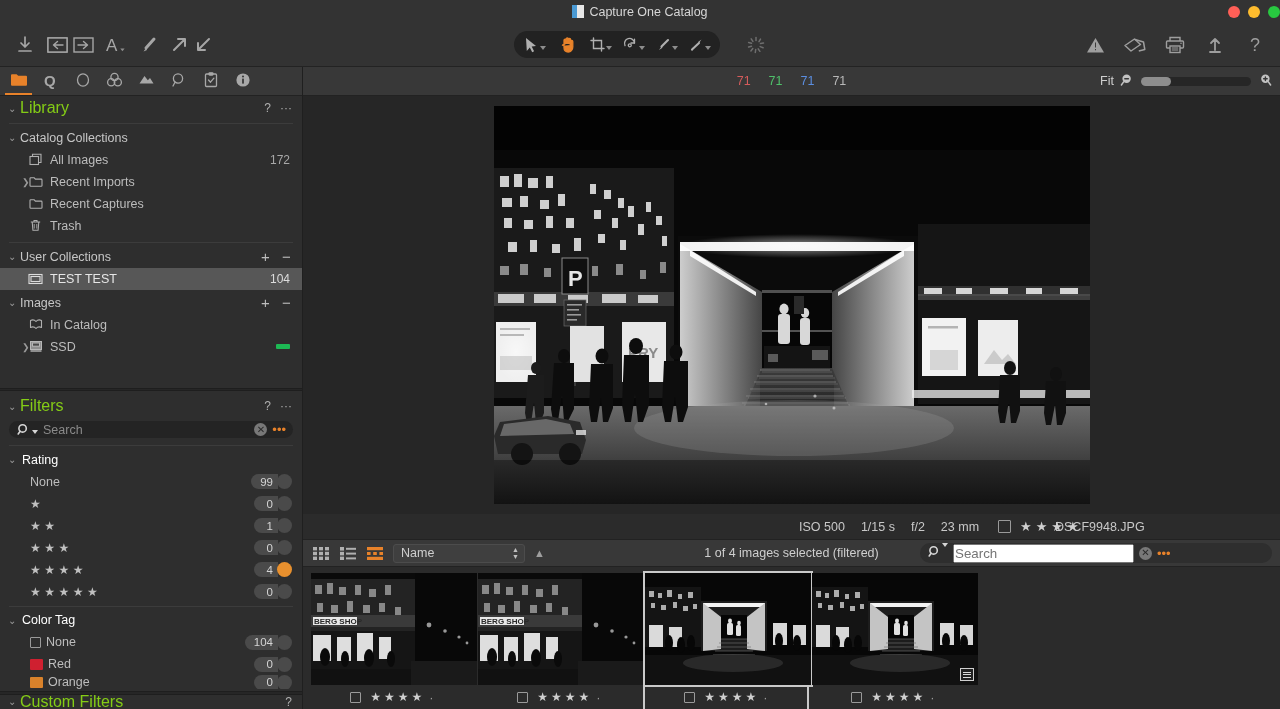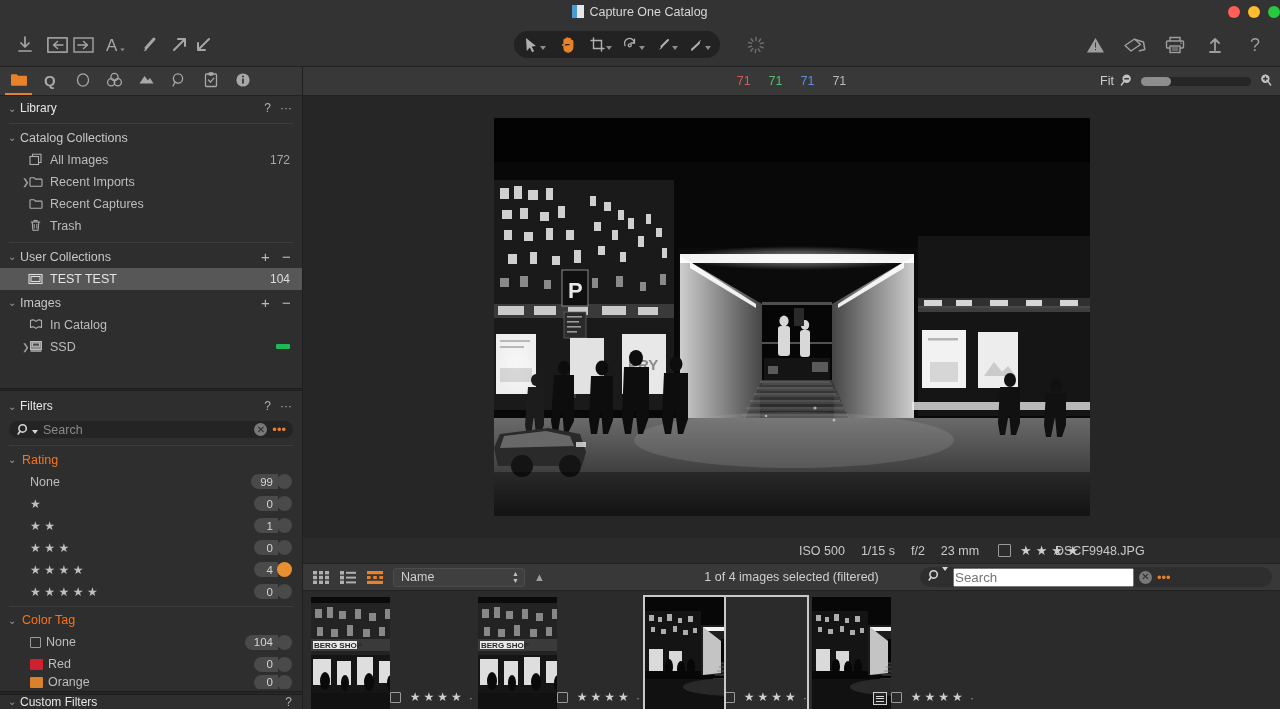--- a/index.html
+++ b/index.html
@@ -65,21 +65,21 @@
   .tooltabs { height: 29px; background: #383838; display: flex; align-items: center;
               padding-left: 8px; gap: 11px; flex: none; border-bottom: 1px solid #222; }
   .ttab { width: 21px; height: 28px; display: flex; align-items: flex-start; justify-content: center;
           padding-top: 5px; color: #a8a8a8; position: relative; }
   .ttab.active { color: #e8822a; }
   .ttab.active::after { content: ""; position: absolute; bottom: 0; left: -3px; right: -3px;
                         height: 2px; background: #e8822a; }
 
   .panel-head { height: 24px; display: flex; align-items: center; padding: 0 10px 0 8px; flex: none; }
   .chev { width: 12px; display: inline-block; color: #9a9a9a; font-size: 10px; }
-  .panel-title { font-size: 12px; color: #e5e5e5; flex: 1; }
+  .panel-title { font-size: 16px; color: #84cc16; flex: 1; }
   .panel-act { color: #b0b0b0; font-size: 12px; margin-left: 9px; }
   .lib-section { padding-bottom: 2px; }
   .hr { height: 1px; background: #3c3c3c; margin: 3px 9px; }
 
   .grp-row { height: 22px; display: flex; align-items: center; padding: 0 10px 0 8px; }
   .grp-row .lbl { font-size: 12.5px; color: #c6c6c6; flex: 1; }
   .grp-btn { color: #bdbdbd; font-size: 15px; line-height: 1; margin-left: 10px; width: 11px; text-align: center; }
 
   .item {
     height: 22px; display: flex; align-items: center; padding-left: 28px; padding-right: 12px;
@@ -102,21 +102,21 @@
   .searchbox input {
     flex: 1; background: transparent; border: 0; outline: none; color: #d0d0d0;
     font-size: 12.5px; font-family: inherit;
   }
   .searchbox input::placeholder { color: #8a8a8a; }
   .clear-x { width: 13px; height: 13px; border-radius: 50%; background: #787878; color: #2a2a2a;
              font-size: 10px; display: flex; align-items: center; justify-content: center; line-height: 1; }
   .dots-or { color: #e8822a; font-size: 13px; letter-spacing: 0px; line-height: 1; }
 
   .sub-head { height: 22px; display: flex; align-items: center; padding-left: 8px; gap: 2px; }
-  .sub-head .lbl { font-size: 12.5px; color: #f97316; }
+  .sub-head .lbl { font-size: 12.5px; color: #ffffff; }
 
   .frow { height: 22px; display: flex; align-items: center; padding-left: 30px; padding-right: 10px; font-size: 12.5px; }
   .frow .fl { flex: 1; color: #bdbdbd; display: flex; align-items: center; gap: 5px; }
   .stars { color: #c0c0c0; font-size: 12px; letter-spacing: 3.5px; }
   .pill { display: flex; align-items: center; height: 15px; }
   .pill .num {
     background: #4a4a4a; color: #d4d4d4; font-size: 11.5px; border-radius: 8px 0 0 8px;
     padding: 0 5px 0 9px; height: 15px; display: flex; align-items: center; min-width: 24px; justify-content: flex-end;
   }
   .pill .knob { width: 15px; height: 15px; border-radius: 50%; background: #4a4a4a; margin-left: -1px; }
@@ -164,21 +164,21 @@
   .sortsel .nm { flex: 1; }
   .stepper { display: flex; flex-direction: column; gap: 1px; color: #c0c0c0; font-size: 7px; line-height: 6px; }
   .sortdir { color: #9e9e9e; font-size: 11px; }
   .bcount { position: absolute; left: 50%; transform: translateX(-50%); font-size: 12.5px; color: #cfcfcf; }
   .bsearch {
     position: absolute; right: 8px; width: 352px; height: 20px; background: #2e2e2e; border-radius: 10px;
     display: flex; align-items: center; padding: 0 7px 0 8px; gap: 5px;
   }
 
   .strip { flex: 1; display: flex; align-items: flex-start; gap: 5px; padding: 6px 0 0 8px; overflow: hidden; }
-  .thumb { width: 162px; flex: none; display: flex; align-items: flex-end; }
+  .thumb { width: 162px; flex: none; display: flex; flex-direction: column; align-items: flex-start; }
   .thumb .imgwrap { width: 166px; height: 112px; background: #000; position: relative; overflow: hidden; }
   .thumb.sel { outline: 2px solid #c9c9c9; outline-offset: 0px; }
   .thumb.sel .imgwrap { outline: 2px solid #c9c9c9; }
   .trow { height: 24px; display: flex; align-items: center; justify-content: center; gap: 9px; width: 100%; }
   .badge { position: absolute; right: 4px; bottom: 4px; width: 14px; height: 13px; border: 1px solid #cfcfcf;
            background: rgba(40,40,40,.7); display: flex; flex-direction: column; justify-content: center;
            align-items: center; gap: 1.5px; }
   .badge i { display: block; width: 8px; height: 1px; background: #dcdcdc; }
 
   svg { pointer-events: none; }

